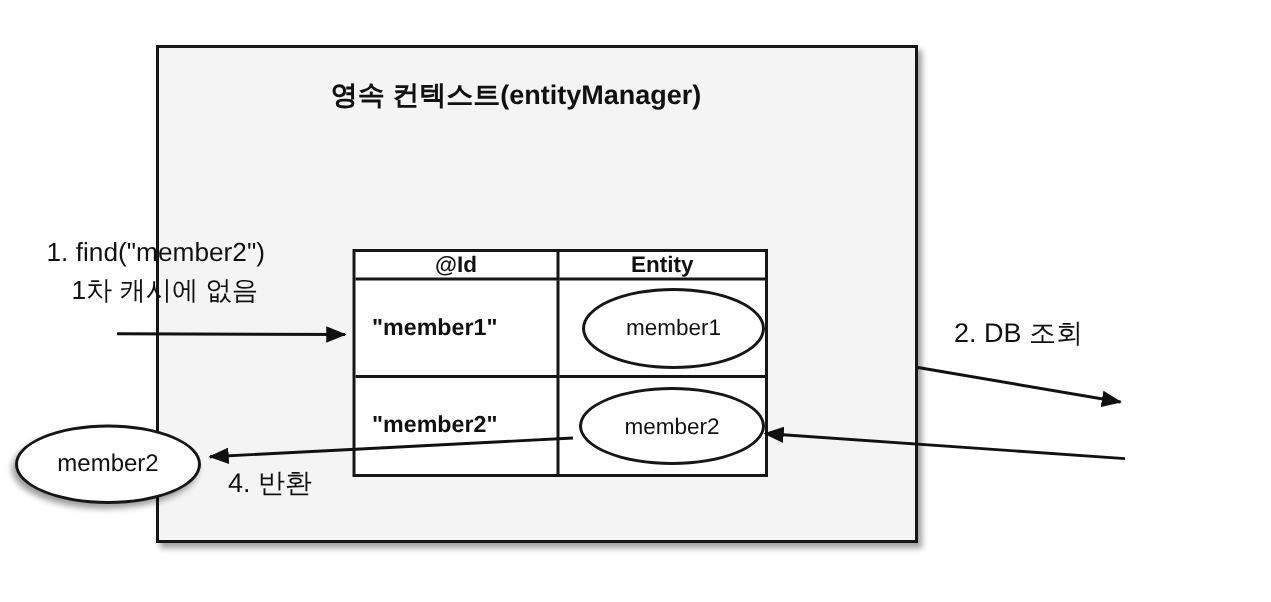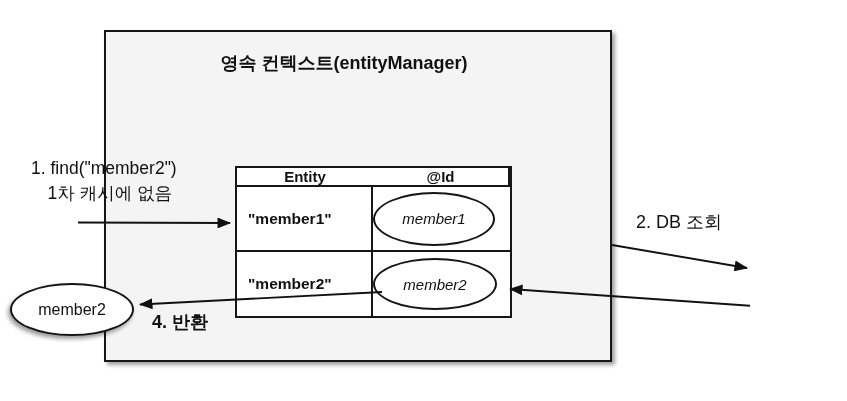--- a/index.html
+++ b/index.html
@@ -27,21 +27,21 @@
   .cache-table{
     position:absolute;left:235px;top:166px;width:277px;height:152px;
     background:#fff;border:2px solid #161616;box-sizing:border-box;z-index:3;
     display:grid;grid-template-columns:136px 1fr;grid-template-rows:19px 65px 1fr;
   }
   .cache-table .cell{display:flex;align-items:center;box-sizing:border-box;}
   .cache-table .col-left{border-right:2px solid #161616;}
   .cache-table .hdr{border-bottom:2px solid #161616;font-weight:bold;font-size:15px;justify-content:center;}
   .cache-table .r1{border-bottom:2px solid #161616;}
   .cache-table .id-cell{font-weight:bold;font-size:15.5px;padding-left:11px;}
-  .cache-table .entity-cell{justify-content:flex-start;font-style:italic;}
+  .cache-table .entity-cell{justify-content:flex-end;}
   .entity-ellipse{
     border:2px solid #161616;border-radius:50%;background:#fff;box-sizing:border-box;
     display:flex;align-items:center;justify-content:center;font-size:15px;
   }
   .e1{width:122px;height:54px;}
   .e2{width:124px;height:52px;}
   
   .returned-ellipse{
     position:absolute;left:10px;top:283px;width:124px;height:53px;
     border:2.5px solid #161616;border-radius:50%;background:#fff;box-sizing:border-box;
@@ -51,34 +51,34 @@
   
   .shape-layer{position:absolute;left:0;top:0;width:847px;height:401px;z-index:5;pointer-events:none;}
   
   .db-label{position:absolute;left:751px;top:266px;width:86px;text-align:center;font-size:17px;z-index:6;}
   
   .ann{position:absolute;font-size:18px;white-space:nowrap;z-index:10;}
   .ann-step1{left:31px;top:156px;font-size:17.5px;line-height:25px;}
   .ann-step1 .line2{margin-left:12px;text-align:center;}
   .ann-step2{left:636px;top:210px;}
   .ann-step3{left:552px;top:308px;}
-  .ann-step4{left:152px;top:310px;font-weight:bold;}
+  .ann-step4{left:152px;top:310px;}
 </style>
 </head>
 <body>
 
 <div id="canvas">
 
   <div class="context-box"></div>
   <div class="context-title">영속 컨텍스트(entityManager)</div>
 
 
   <div class="cache-table">
+    <div class="cell col-left hdr">@Id</div>
     <div class="cell hdr">Entity</div>
-    <div class="cell col-left hdr">@Id</div>
 
     <div class="cell col-left r1 id-cell">"member1"</div>
     <div class="cell r1 entity-cell">
       <div class="entity-ellipse e1">
         <span>member1</span>
       </div>
     </div>
 
     <div class="cell col-left id-cell">"member2"</div>
     <div class="cell entity-cell">

